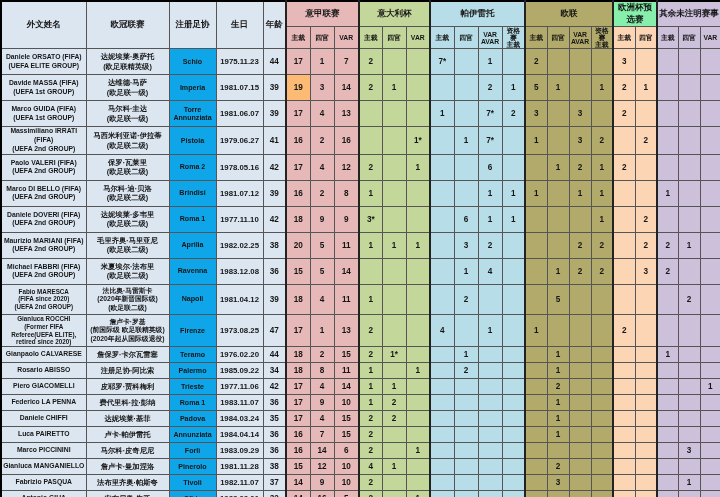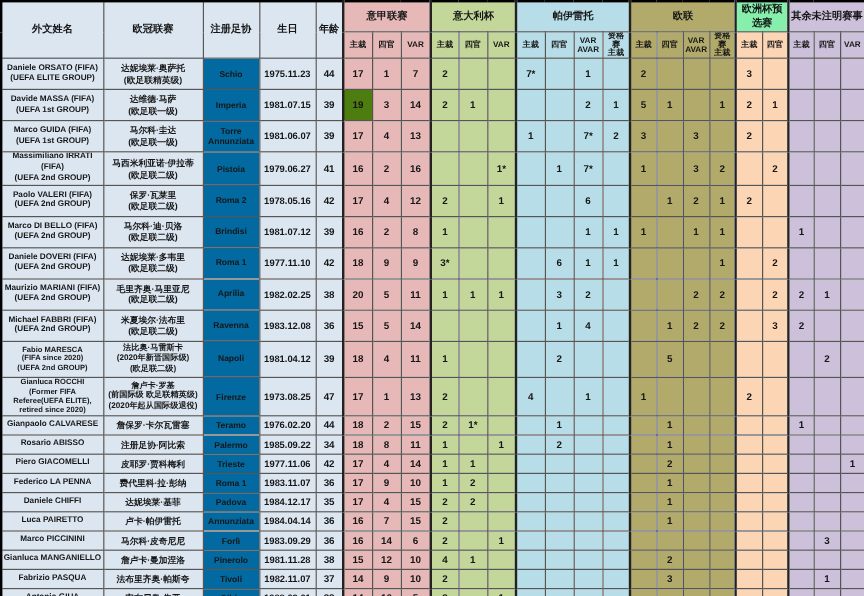--- a/index.html
+++ b/index.html
@@ -5,21 +5,21 @@
   html,body { margin:0; padding:0; background:#ffffff; }
   body { width:720px; font-family:"Liberation Sans","DejaVu Sans",sans-serif; }
   table { border-collapse:collapse; table-layout:fixed; width:720px; border:2px solid #000; }
   td,th { border:1px solid #555; padding:0 1px; text-align:center; vertical-align:middle;
           color:#161616; font-weight:bold; overflow:hidden; }
   th.left-h { background:#dce6f1; font-size:8.5px; }
   th.group  { font-size:8.5px; height:18px; }
   th.sub    { font-size:6.8px; height:19px; line-height:1.05; white-space:pre-line; }
   td.name { background:#dce6f1; font-size:6.8px; line-height:1.3; white-space:pre-line; }
   td.cn   { background:#dce6f1; font-size:7.3px; line-height:1.3; white-space:pre-line; }
-  td.fa   { background:#0369a1; font-size:7.1px; }
+  td.fa   { background:#0ea5e9; font-size:7.1px; }
   td.bd   { background:#dce6f1; font-size:7.8px; }
   td.age  { background:#dce6f1; font-size:8.2px; }
   td.stat { font-size:8.2px; }
   tr.h-tall  td { height:25px; }
   tr.h-xtall td { height:29px; }
   tr.h-xtall td.name { font-size:6.3px; line-height:1.25; }
   tr.h-xtall td.cn   { font-size:6.8px; line-height:1.25; }
   tr.h-short td { height:15px; }
   .grp-start { border-left:2px solid #222; }
 </style>
@@ -123,21 +123,21 @@
         <td class="stat" style="background: rgb(204, 192, 218);"></td>
       </tr>
       <tr class="h-tall">
         <td class="name">Davide MASSA (FIFA)
 (UEFA 1st GROUP)</td>
         <td class="cn">达维德·马萨
 (欧足联一级)</td>
         <td class="fa">Imperia</td>
         <td class="bd">1981.07.15</td>
         <td class="age">39</td>
-        <td class="stat grp-start" style="background: #4d7c0f;">19</td>
+        <td class="stat grp-start" style="background: #fdba74;">19</td>
         <td class="stat" style="background: rgb(230, 184, 183);">3</td>
         <td class="stat" style="background: rgb(230, 184, 183);">14</td>
         <td class="stat grp-start" style="background: rgb(196, 215, 155);">2</td>
         <td class="stat" style="background: rgb(196, 215, 155);">1</td>
         <td class="stat" style="background: rgb(196, 215, 155);"></td>
         <td class="stat grp-start" style="background: rgb(183, 222, 232);"></td>
         <td class="stat" style="background: rgb(183, 222, 232);"></td>
         <td class="stat" style="background: rgb(183, 222, 232);">2</td>
         <td class="stat" style="background: rgb(183, 222, 232);">1</td>
         <td class="stat grp-start" style="background: rgb(178, 170, 107);">5</td>
@@ -506,21 +506,21 @@
         <td class="stat grp-start" style="background: rgb(252, 213, 180);"></td>
         <td class="stat" style="background: rgb(252, 213, 180);"></td>
         <td class="stat grp-start" style="background: rgb(204, 192, 218);"></td>
         <td class="stat" style="background: rgb(204, 192, 218);"></td>
         <td class="stat" style="background: rgb(204, 192, 218);"></td>
       </tr>
       <tr class="h-short">
         <td class="name">Daniele CHIFFI</td>
         <td class="cn">达妮埃莱·基菲</td>
         <td class="fa">Padova</td>
-        <td class="bd">1984.12.17</td>
+        <td class="bd">1984.03.24</td>
         <td class="age">35</td>
         <td class="stat grp-start" style="background: rgb(230, 184, 183);">17</td>
         <td class="stat" style="background: rgb(230, 184, 183);">4</td>
         <td class="stat" style="background: rgb(230, 184, 183);">15</td>
         <td class="stat grp-start" style="background: rgb(196, 215, 155);">2</td>
         <td class="stat" style="background: rgb(196, 215, 155);">2</td>
         <td class="stat" style="background: rgb(196, 215, 155);"></td>
         <td class="stat grp-start" style="background: rgb(183, 222, 232);"></td>
         <td class="stat" style="background: rgb(183, 222, 232);"></td>
         <td class="stat" style="background: rgb(183, 222, 232);"></td>

